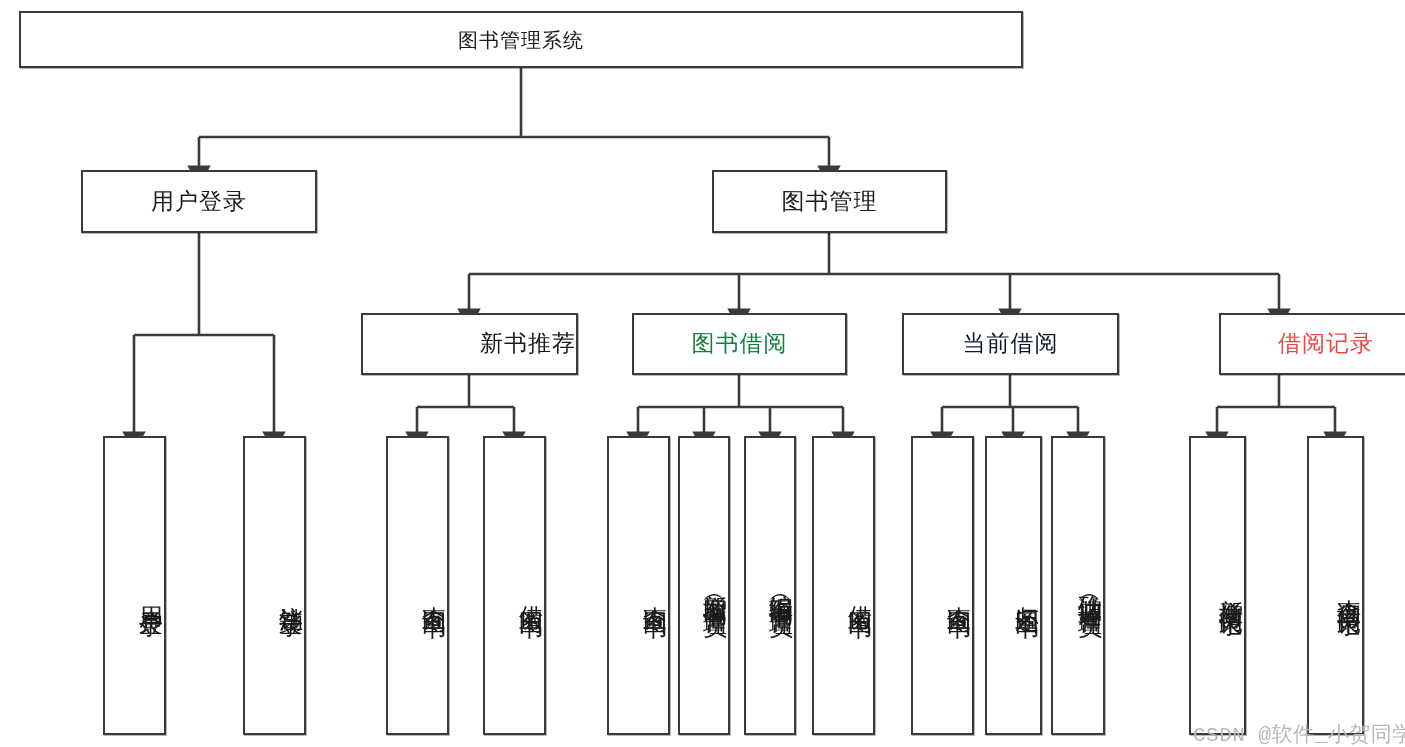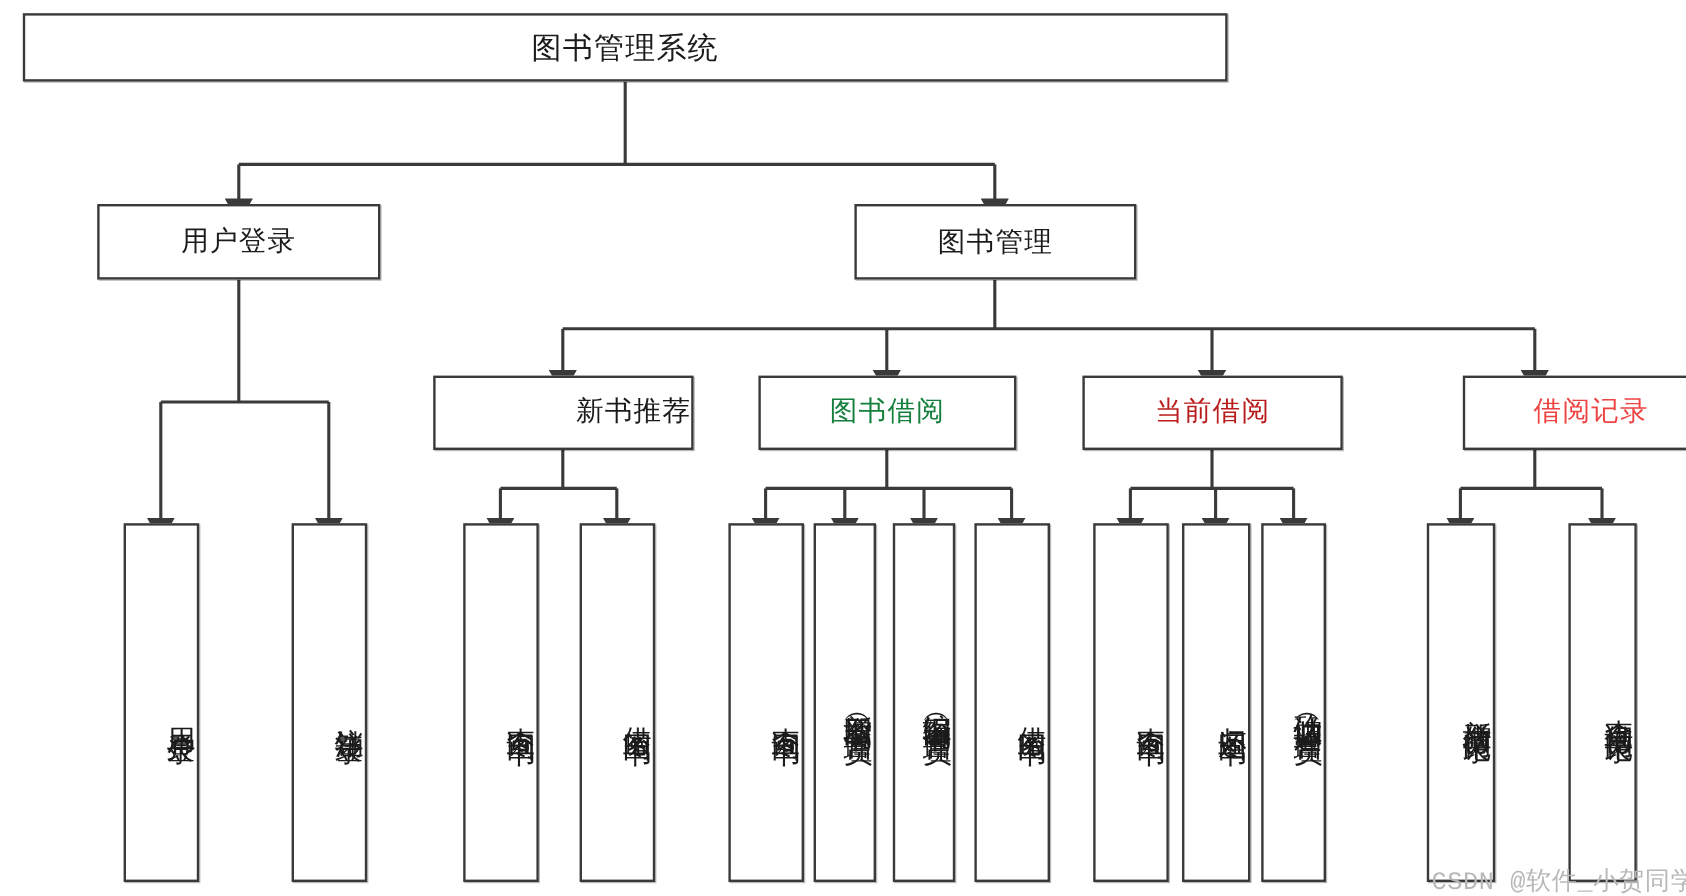--- a/index.html
+++ b/index.html
@@ -37,21 +37,21 @@
     text-align: center;
     color: #1b1b1b;
     box-shadow: 1px 1px 0 rgba(0,0,0,0.28);
   }
   .node.horizontal {
     font-size: 23px;
     line-height: 1.2;
     letter-spacing: 1px;
   }
   .node.root {
-    font-size: 25px;
+    font-size: 20px;
     align-items: center;
   }
   .node.vertical {
     writing-mode: vertical-rl;
     text-orientation: upright;
     align-items: flex-start;
     justify-content: center;
     font-size: 24px;
     line-height: 1.15;
     letter-spacing: 3px;
@@ -120,30 +120,30 @@
       </g>
   </svg>
 
   <div id="nodes-layer">
       <div class="node horizontal root" style="left: 19px; top: 11px; width: 1004px; height: 57px; border-color: rgb(58, 58, 58); background: rgb(255, 255, 255); color: rgb(27, 27, 27);">
         <span class="vlabel">图书管理系统</span>
       </div>
       <div class="node horizontal level1" style="left: 81px; top: 170px; width: 236px; height: 63px; border-color: rgb(58, 58, 58); background: rgb(255, 255, 255); color: rgb(27, 27, 27);">
         <span class="vlabel">用户登录</span>
       </div>
-      <div class="node horizontal level1" style="left: 712px; top: 170px; width: 235px; height: 63px; border-color: rgb(58, 58, 58); background: rgb(255, 255, 255); color: rgb(27, 27, 27); font-family: Liberation Serif, serif;">
+      <div class="node horizontal level1" style="left: 712px; top: 170px; width: 235px; height: 63px; border-color: rgb(58, 58, 58); background: rgb(255, 255, 255); color: rgb(27, 27, 27);">
         <span class="vlabel">图书管理</span>
       </div>
       <div class="node horizontal level2" style="left: 361px; top: 313px; width: 217px; height: 62px; border-color: rgb(58, 58, 58); background: rgb(255, 255, 255); color: rgb(27, 27, 27); justify-content: flex-end;">
         <span class="vlabel">新书推荐</span>
       </div>
       <div class="node horizontal level2" style="left: 632px; top: 313px; width: 215px; height: 62px; border-color: rgb(58, 58, 58); background: rgb(255, 255, 255); color: #15803d;">
         <span class="vlabel">图书借阅</span>
       </div>
-      <div class="node horizontal level2" style="left: 902px; top: 313px; width: 217px; height: 62px; border-color: rgb(58, 58, 58); background: rgb(255, 255, 255); color: #b91c1c;">
+      <div class="node horizontal level2" style="left: 902px; top: 313px; width: 217px; height: 62px; border-color: rgb(58, 58, 58); background: rgb(255, 255, 255); color: #0f172a;">
         <span class="vlabel">当前借阅</span>
       </div>
       <div class="node horizontal level2" style="left: 1172px; top: 313px; width: 214px; height: 62px; border-color: rgb(58, 58, 58); background: rgb(255, 255, 255); color: #ef4444; margin-left: 47px;">
         <span class="vlabel">借阅记录</span>
       </div>
       <div class="node vertical leaf" style="left: 103px; top: 436px; width: 63px; height: 299px; border-color: rgb(58, 58, 58); background: rgb(255, 255, 255); color: rgb(27, 27, 27);">
         <span class="vlabel">用户登录</span>
       </div>
       <div class="node vertical leaf" style="left: 243px; top: 436px; width: 63px; height: 299px; border-color: rgb(58, 58, 58); background: rgb(255, 255, 255); color: rgb(27, 27, 27);">
         <span class="vlabel">注销登录</span>

